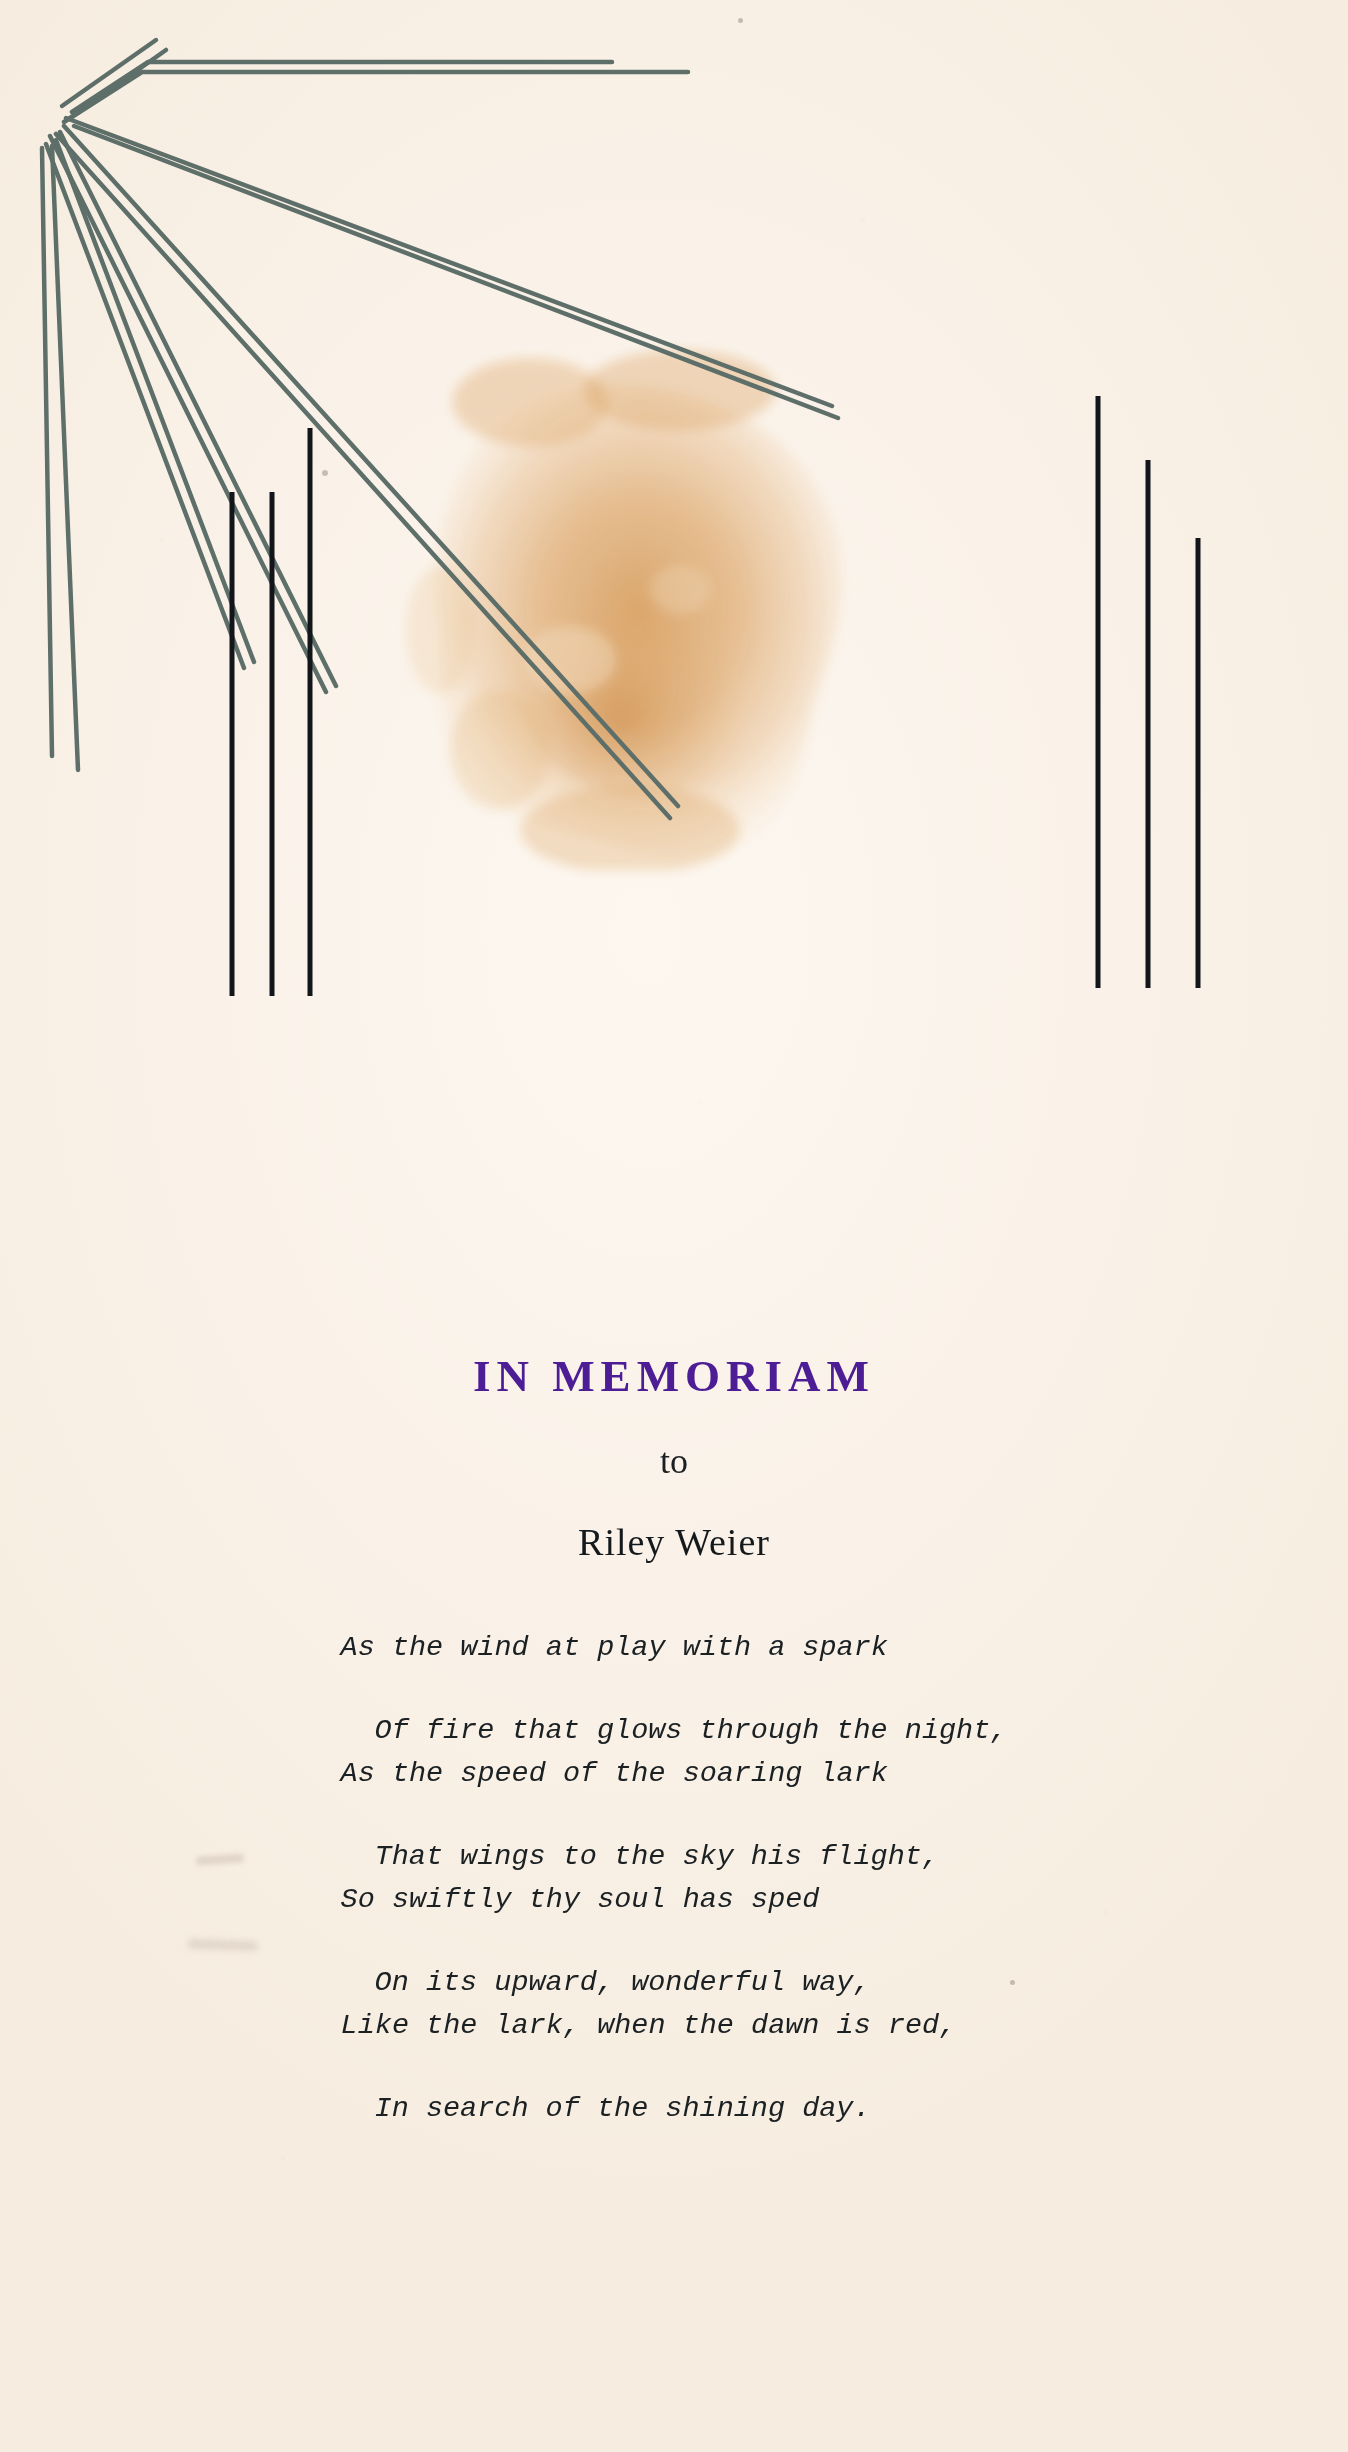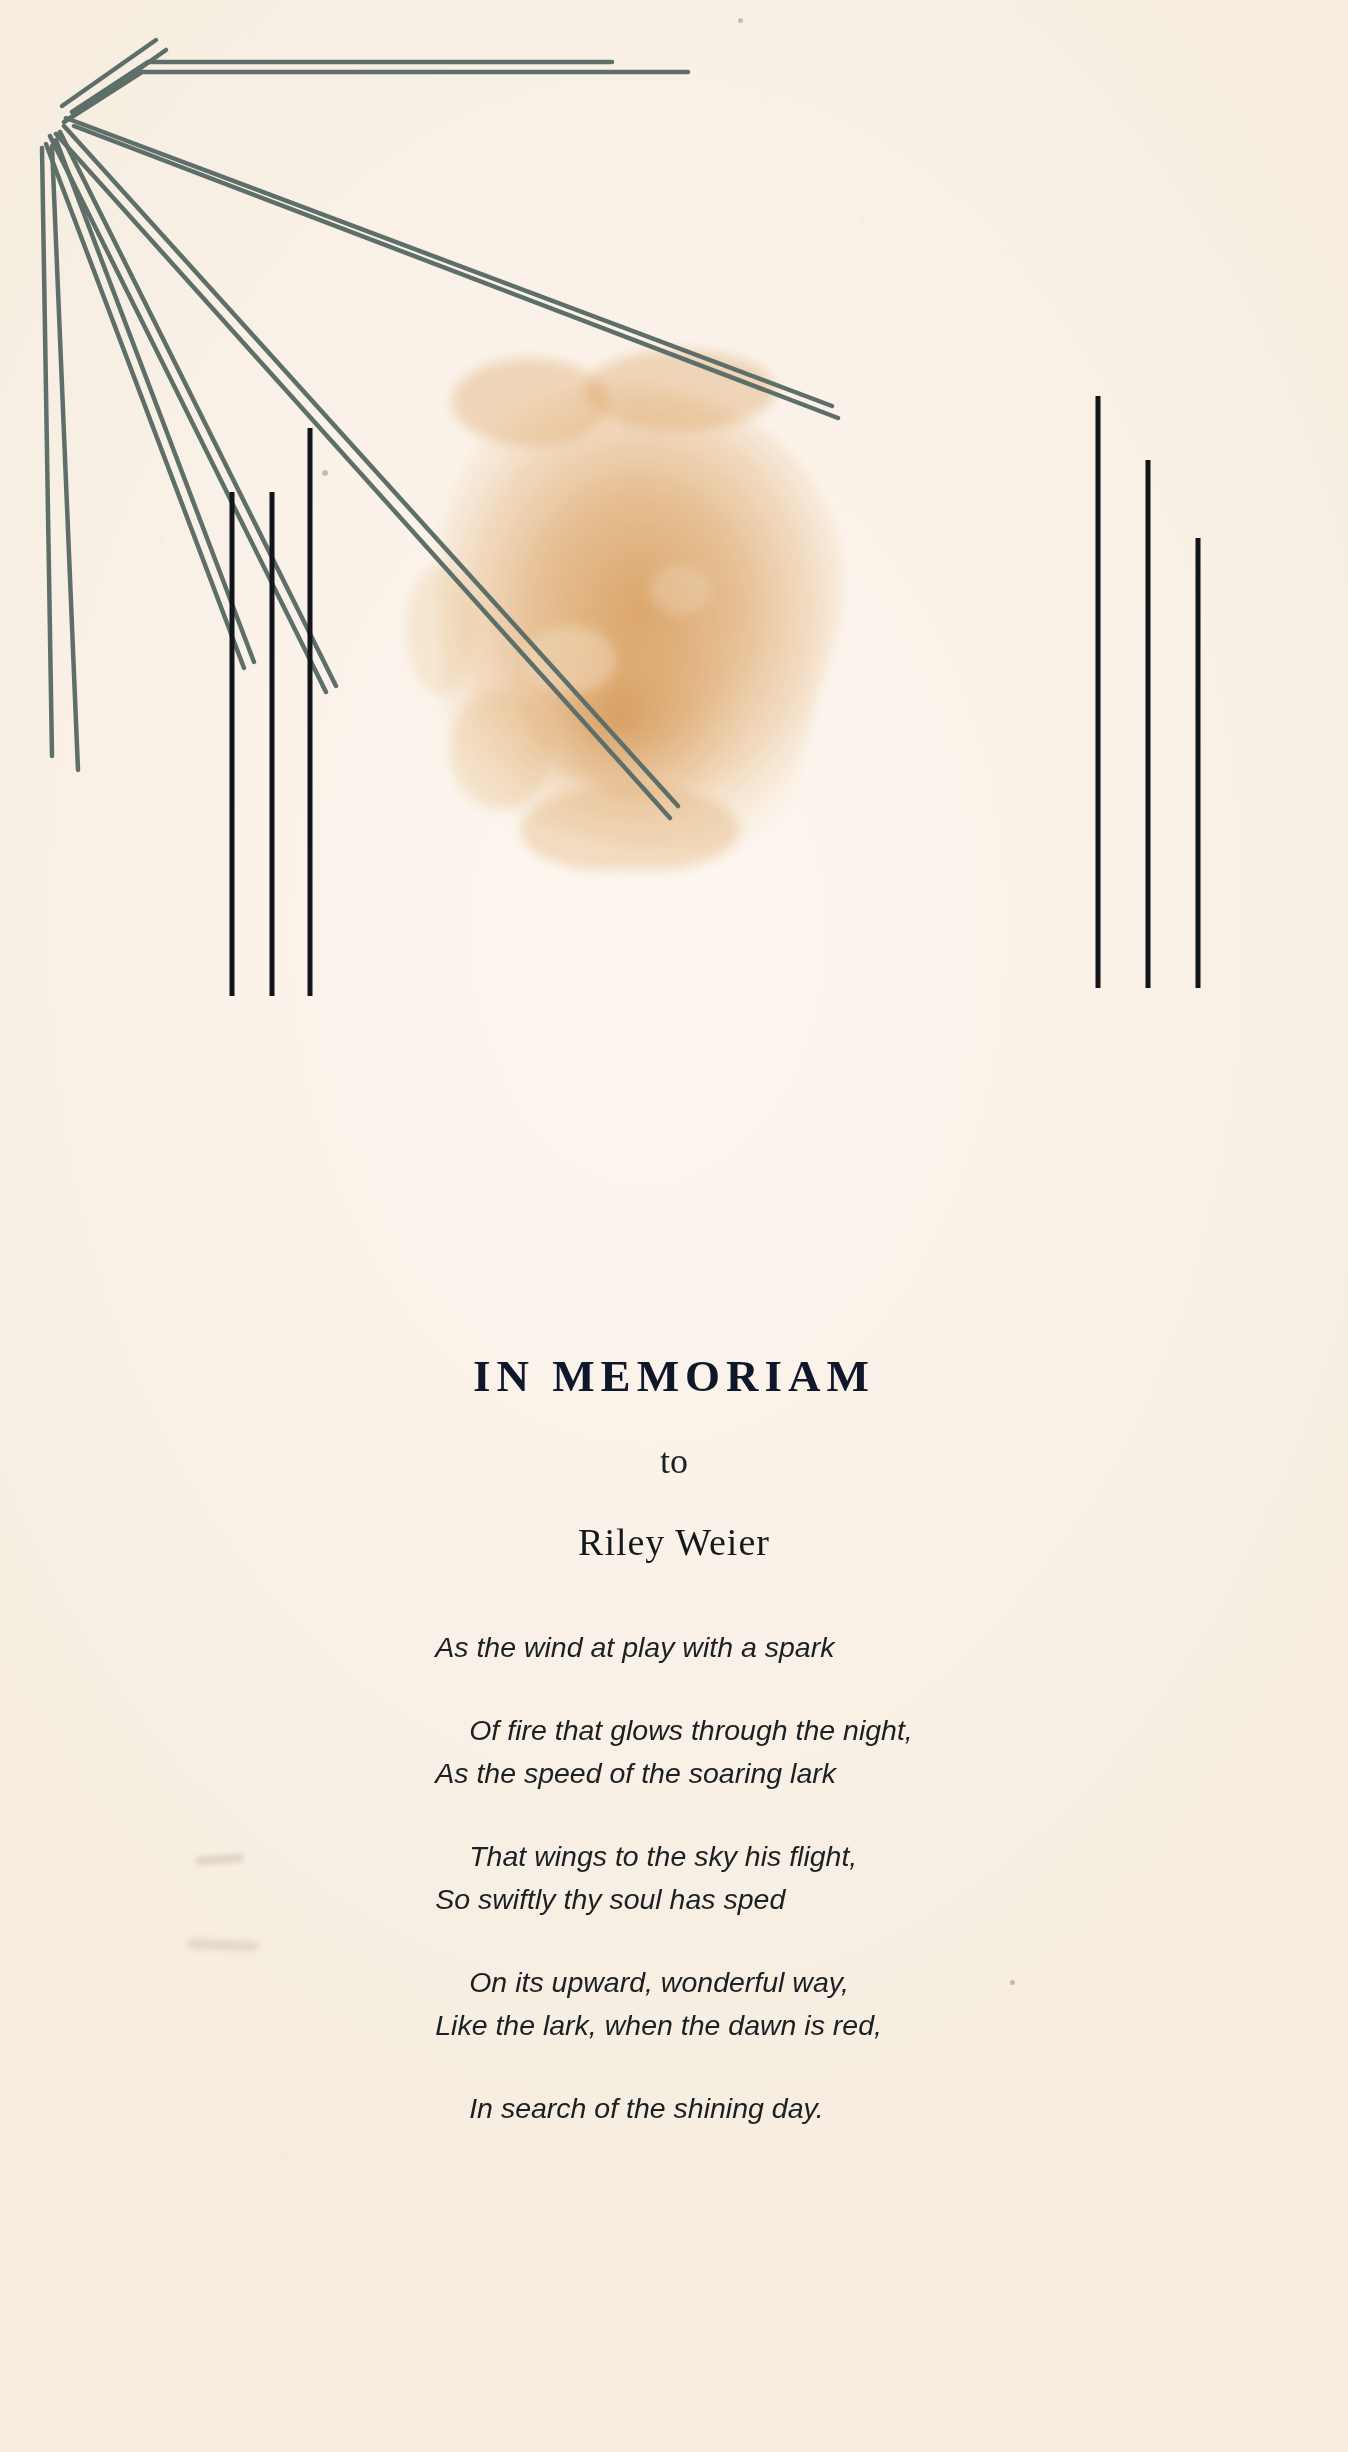--- a/index.html
+++ b/index.html
@@ -62,39 +62,39 @@
     right: 0;
     top: 1350px;
     text-align: center;
     color: #1d2225;
   }
   .title {
     font-family: "Liberation Serif", serif;
     font-size: 45px;
     font-weight: 700;
     letter-spacing: 6px;
-    color: #0f172a;
+    color: #4c1d95;
   }
   .to {
     font-family: "Liberation Serif", serif;
     font-size: 36px;
     margin-top: 38px;
     color: #1a1f22;
   }
   .dedicatee {
     font-family: "Liberation Serif", serif;
     font-size: 38px;
     font-weight: 400;
     margin-top: 38px;
     letter-spacing: 1px;
     color: #14191c;
   }
   .poem {
     margin-top: 62px;
-    font-family: Liberation Sans, sans-serif;
+    font-family: Liberation Mono, monospace;
     font-style: italic;
     font-size: 28.5px;
     line-height: 43px;
     color: #1b2023;
     display: inline-block;
     text-align: left;
   }
   .poem .line {
     white-space: pre;
   }

